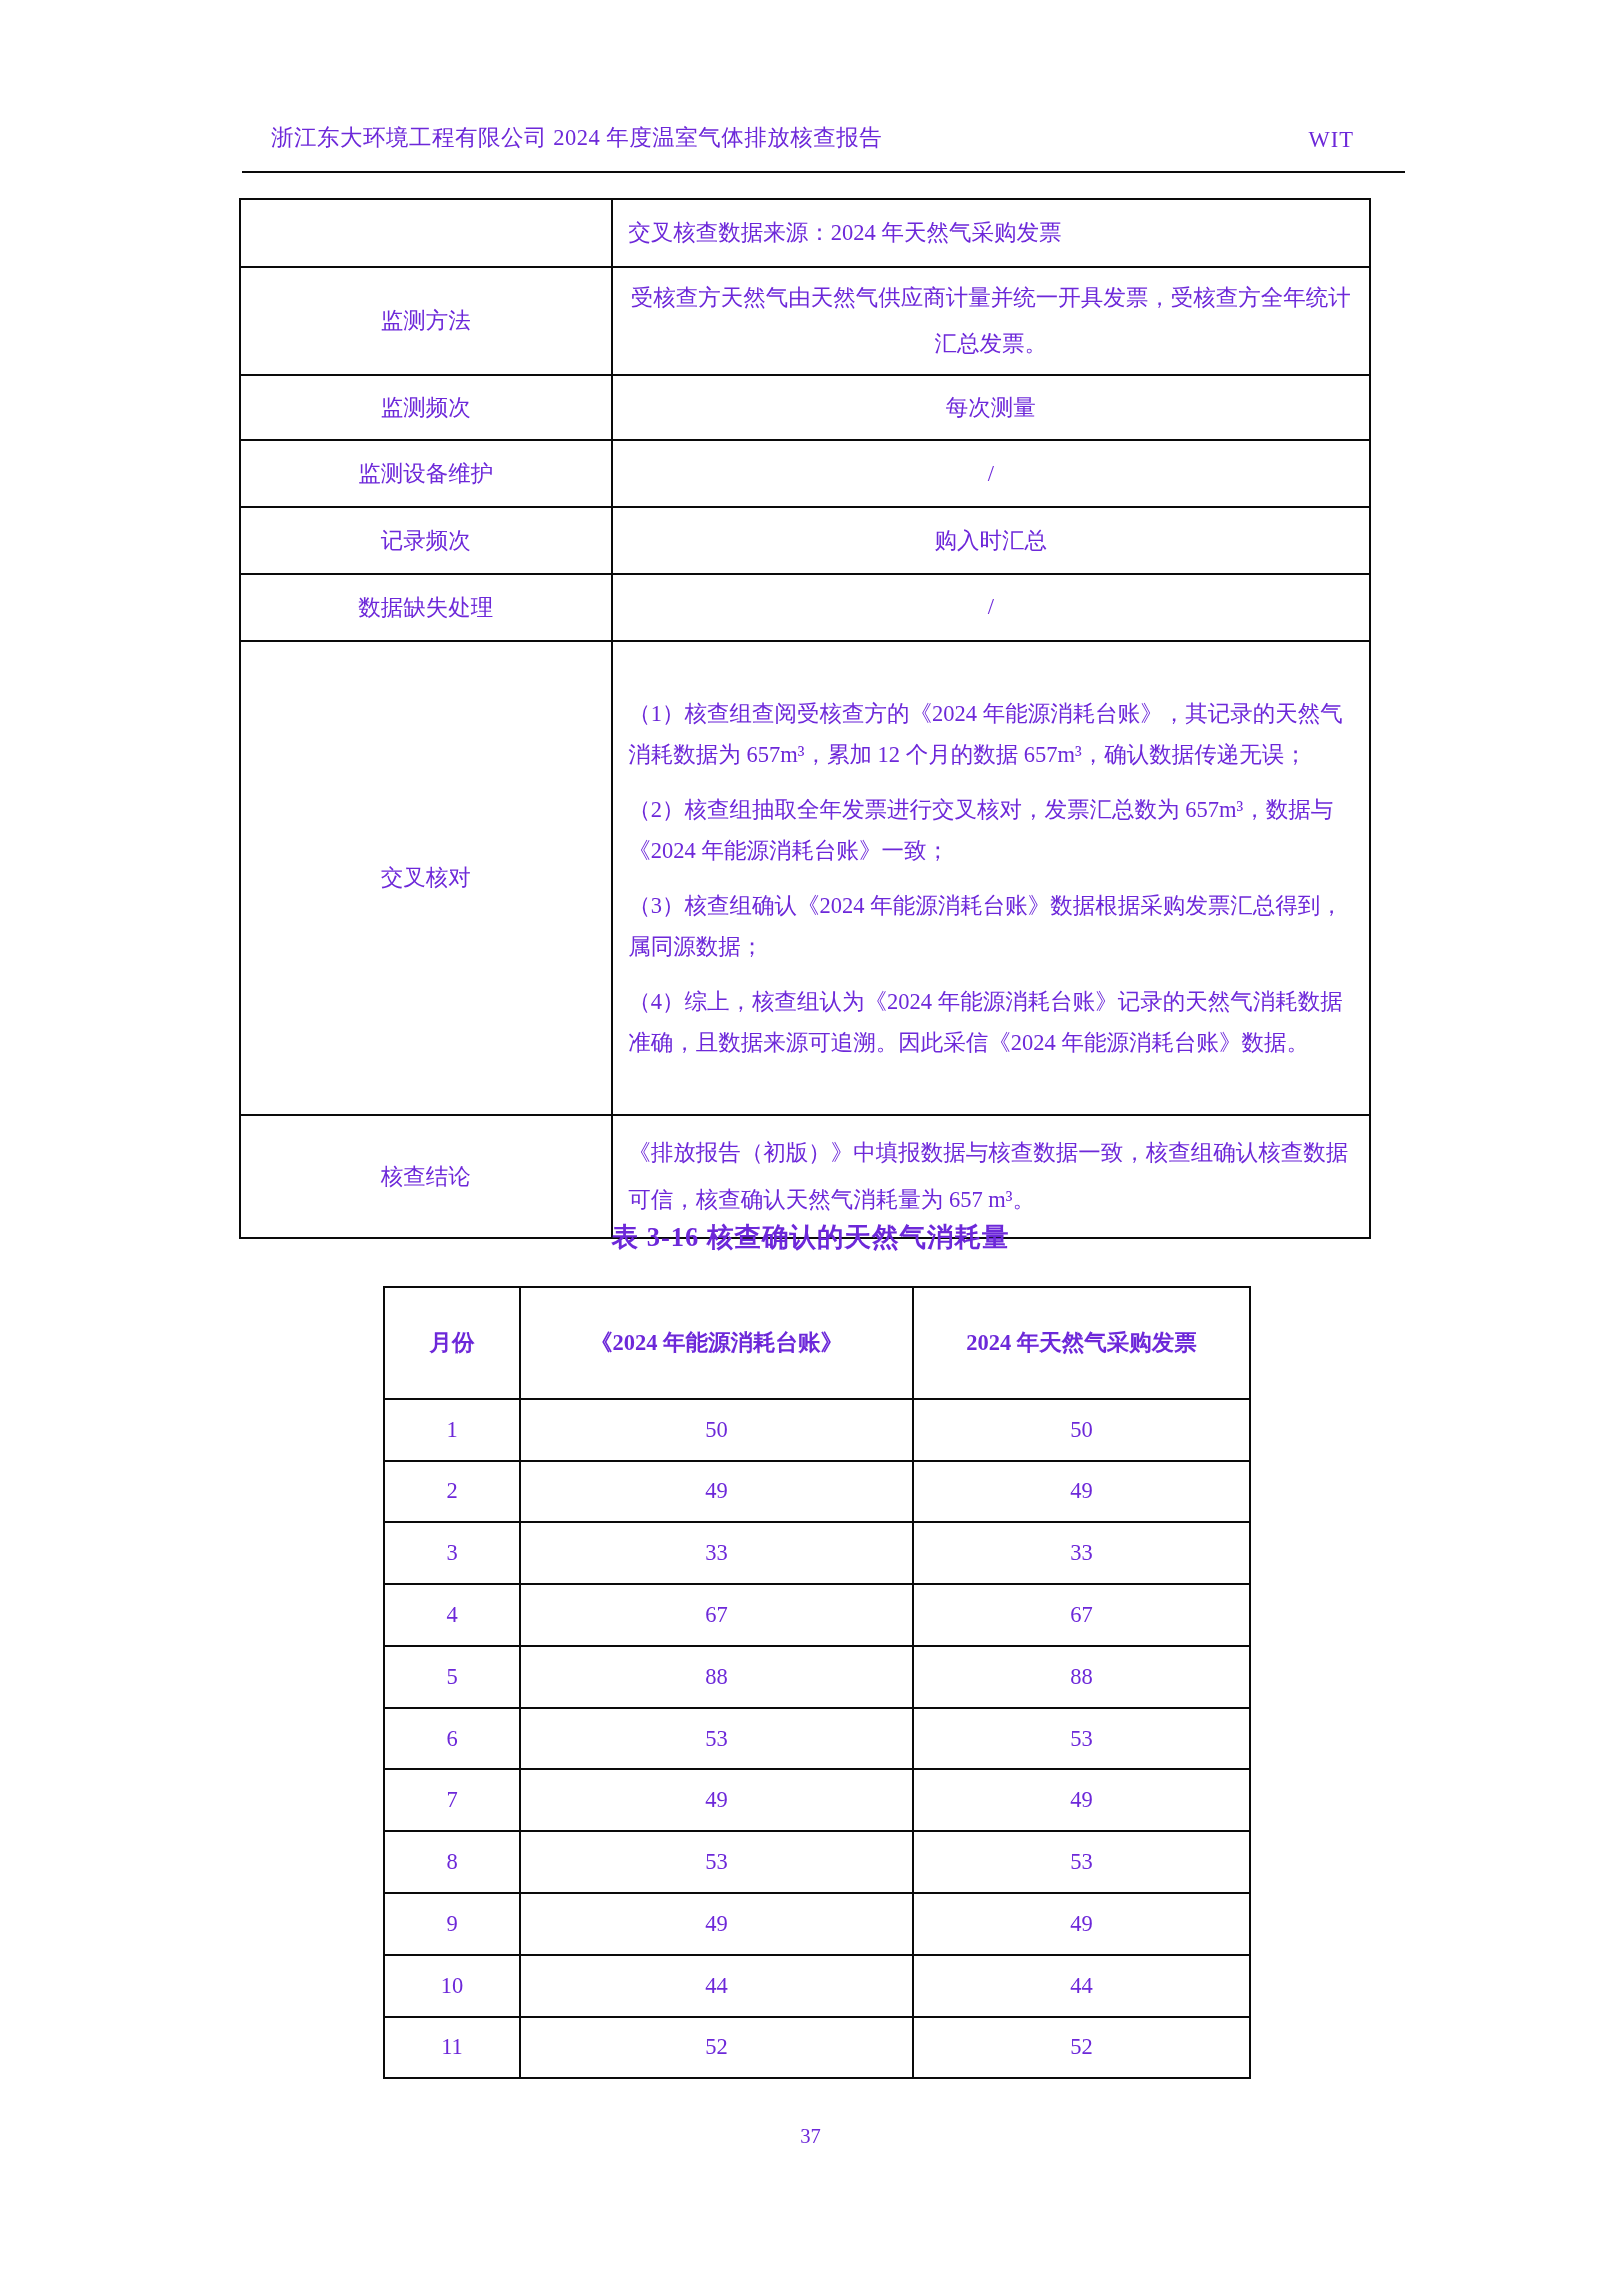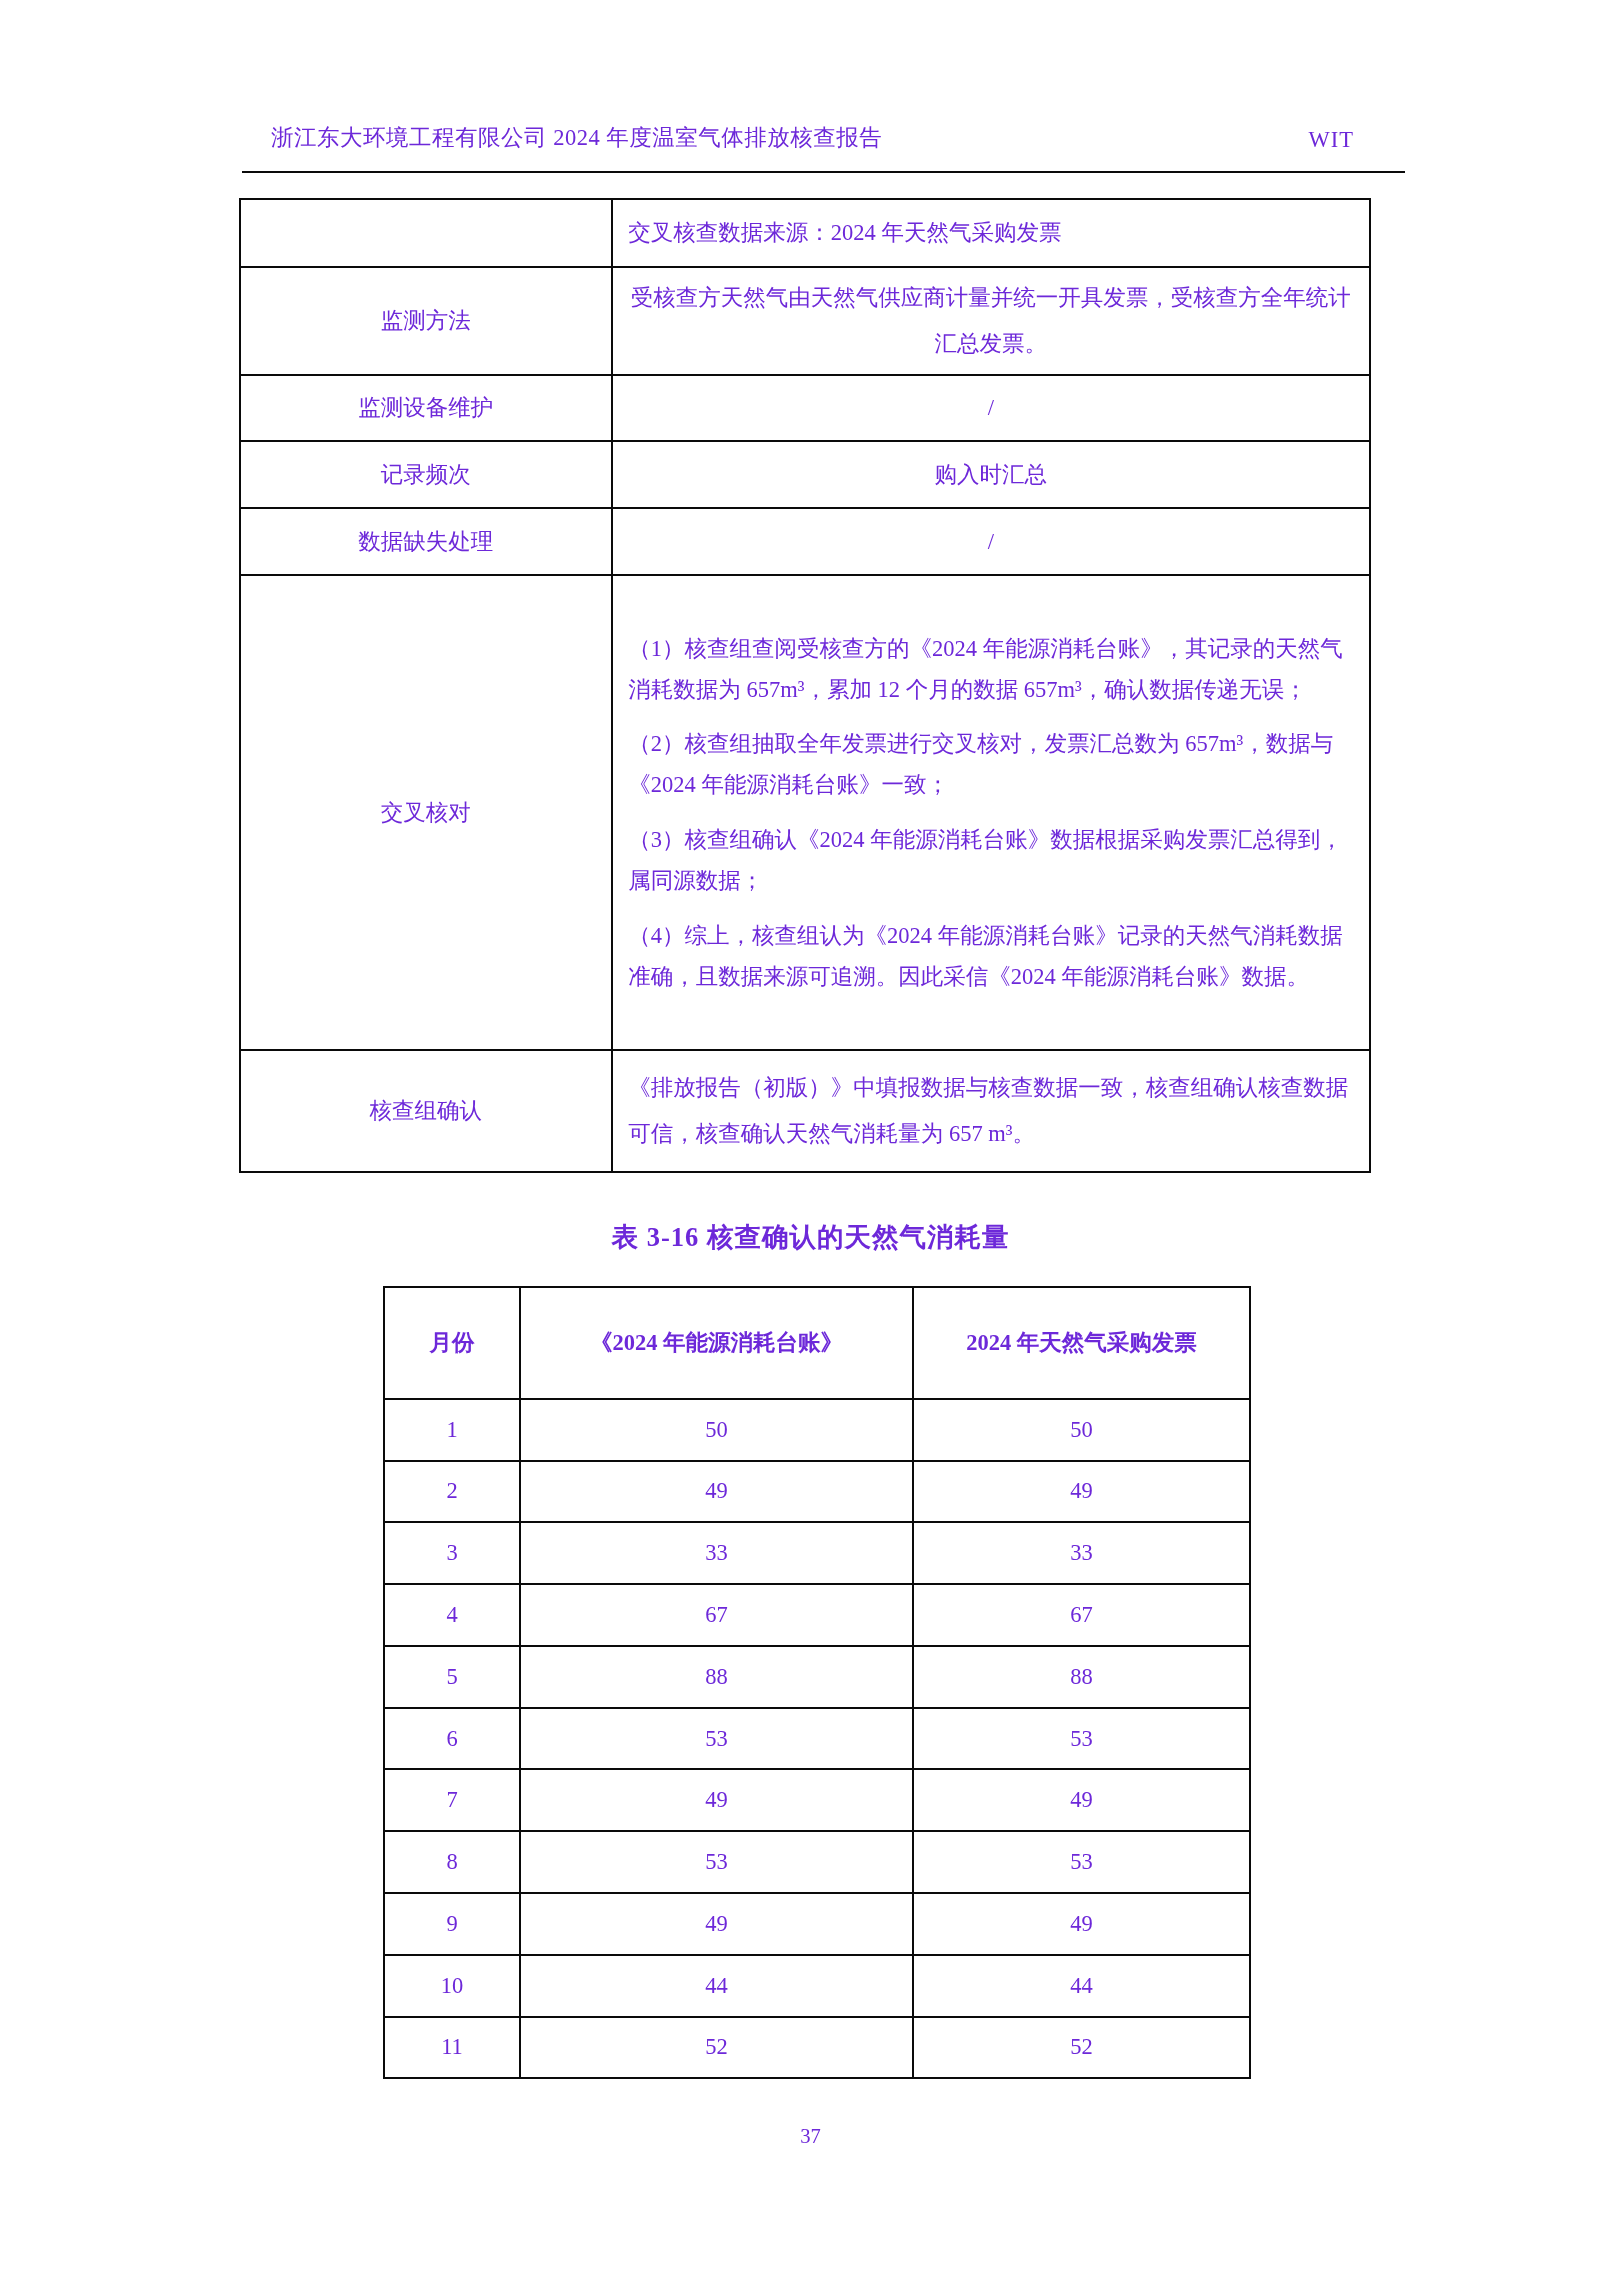--- a/index.html
+++ b/index.html
@@ -112,20 +112,24 @@
   <table class="table1">
     <tbody>
         <tr class="r1">
       <td class="col-label"></td>
       <td class="value-left">交叉核查数据来源：2024 年天然气采购发票</td>
     </tr>
     <tr class="r2">
       <td class="col-label">监测方法</td>
       <td class="cell-value">受核查方天然气由天然气供应商计量并统一开具发票，受核查方全年统计汇总发票。</td>
     </tr>
+    <tr class="r3">
+      <td class="col-label">监测频次</td>
+      <td>每次测量</td>
+    </tr>
     <tr class="r4">
       <td class="col-label">监测设备维护</td>
       <td>/</td>
     </tr>
     <tr class="r5">
       <td class="col-label">记录频次</td>
       <td>购入时汇总</td>
     </tr>
     <tr class="r6">
       <td class="col-label">数据缺失处理</td>
@@ -134,21 +138,21 @@
     <tr class="r7">
       <td class="col-label">交叉核对</td>
       <td class="cross-cell">
         <p>（1）核查组查阅受核查方的《2024 年能源消耗台账》，其记录的天然气消耗数据为 657m³，累加 12 个月的数据 657m³，确认数据传递无误；</p>
         <p>（2）核查组抽取全年发票进行交叉核对，发票汇总数为 657m³，数据与《2024 年能源消耗台账》一致；</p>
         <p>（3）核查组确认《2024 年能源消耗台账》数据根据采购发票汇总得到，属同源数据；</p>
         <p>（4）综上，核查组认为《2024 年能源消耗台账》记录的天然气消耗数据准确，且数据来源可追溯。因此采信《2024 年能源消耗台账》数据。</p>
       </td>
     </tr>
     <tr class="r8">
-      <td class="col-label">核查组确认</td>
+      <td class="col-label">核查结论</td>
       <td class="conclusion-cell">《排放报告（初版）》中填报数据与核查数据一致，核查组确认核查数据可信，核查确认天然气消耗量为 657 m³。</td>
     </tr>
   </tbody>
     </table>
 
   <div class="table2-title">表 3-16 核查确认的天然气消耗量</div>
 
   <table class="table2">
     <colgroup>
         <col class="c1">

